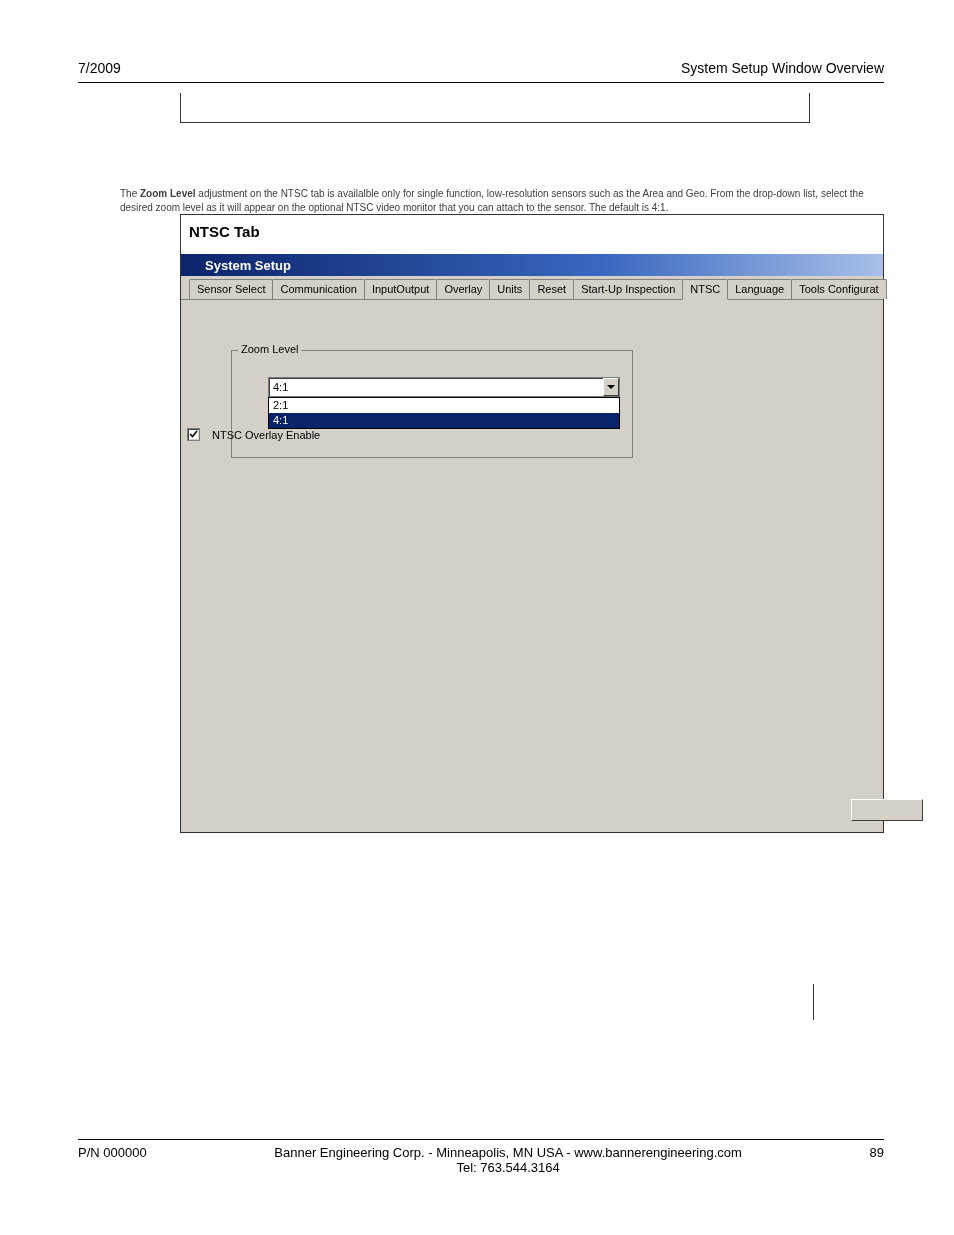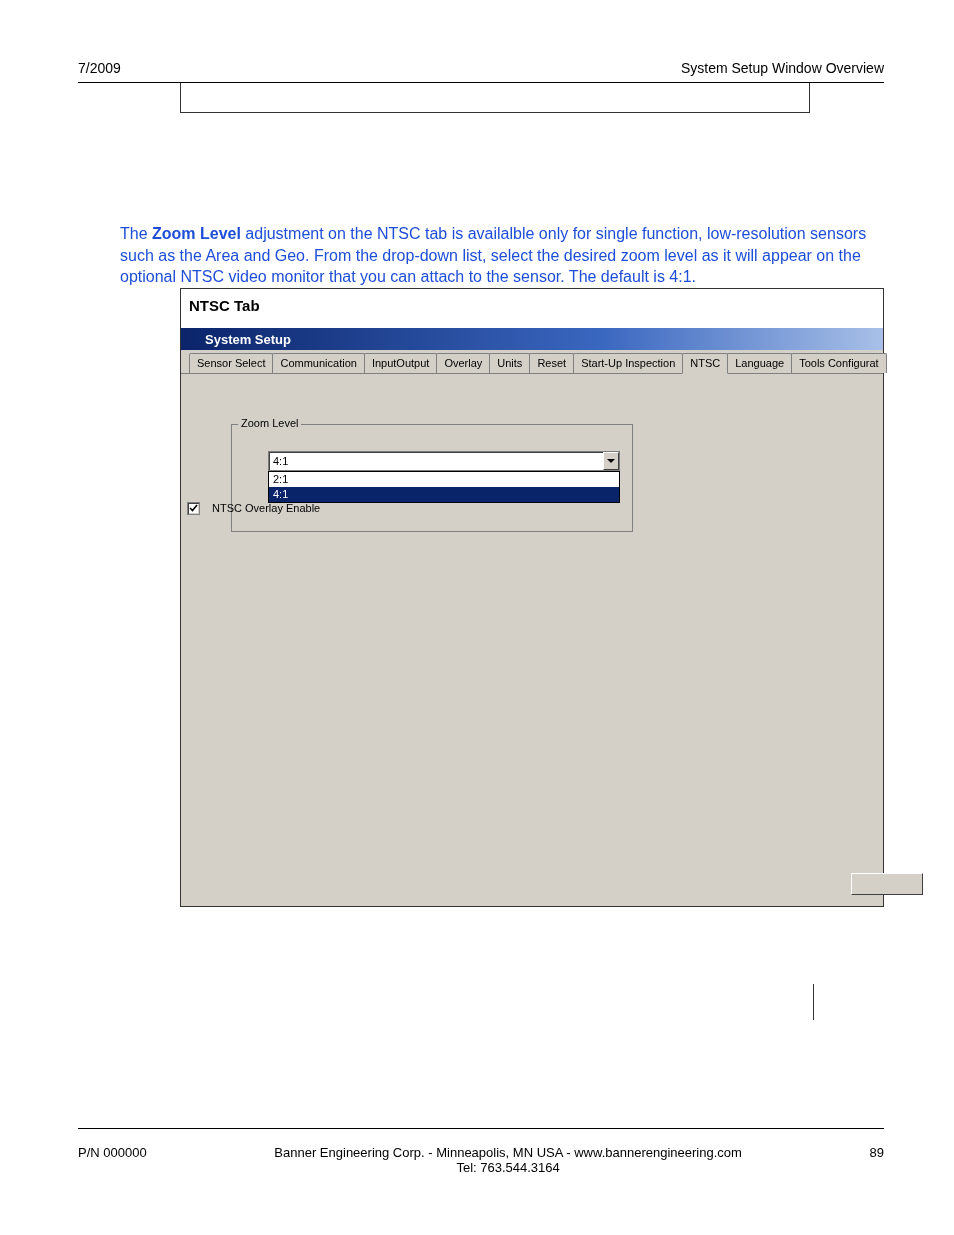--- a/index.html
+++ b/index.html
@@ -14,34 +14,35 @@
   .page {
     padding: 60px 70px 0 78px;
   }
   .page-header {
     display: flex;
     justify-content: space-between;
     font-size: 14px;
     color: #000;
     border-bottom: 1px solid #000;
     padding-bottom: 6px;
+    margin-bottom: 10px;
   }
   .prev-table-box {
     margin-left: 102px;
     width: 630px;
     height: 30px;
     border-left: 1px solid #333;
     border-right: 1px solid #333;
     border-bottom: 1px solid #333;
   }
   .body-text {
-    margin-top: 110px;
-    font-size: 16px;
+    margin-top: 64px;
+    font-size: 10px;
     line-height: 1.35;
-    color: #1d4ed8;
+    color: #404040;
     padding-left: 42px;
     padding-right: 0;
   }
   .figure-frame {
     margin-top: 0;
     margin-left: 102px;
     border: 1px solid #333;
     background: #fff;
   }
   .figure-title {
@@ -215,21 +216,21 @@
     top: 984px;
     border-left: 1px solid #333;
     height: 36px;
   }
   .page-footer {
     position: absolute;
     bottom: 60px;
     left: 78px;
     right: 70px;
     border-top: 1px solid #000;
-    padding-top: 16px;
+    padding-top: 5px;
     font-size: 13px;
     display: flex;
     justify-content: space-between;
   }
   .footer-center {
     text-align: center;
     flex: 1;
     font-size: 13px;
   }
 </style>

